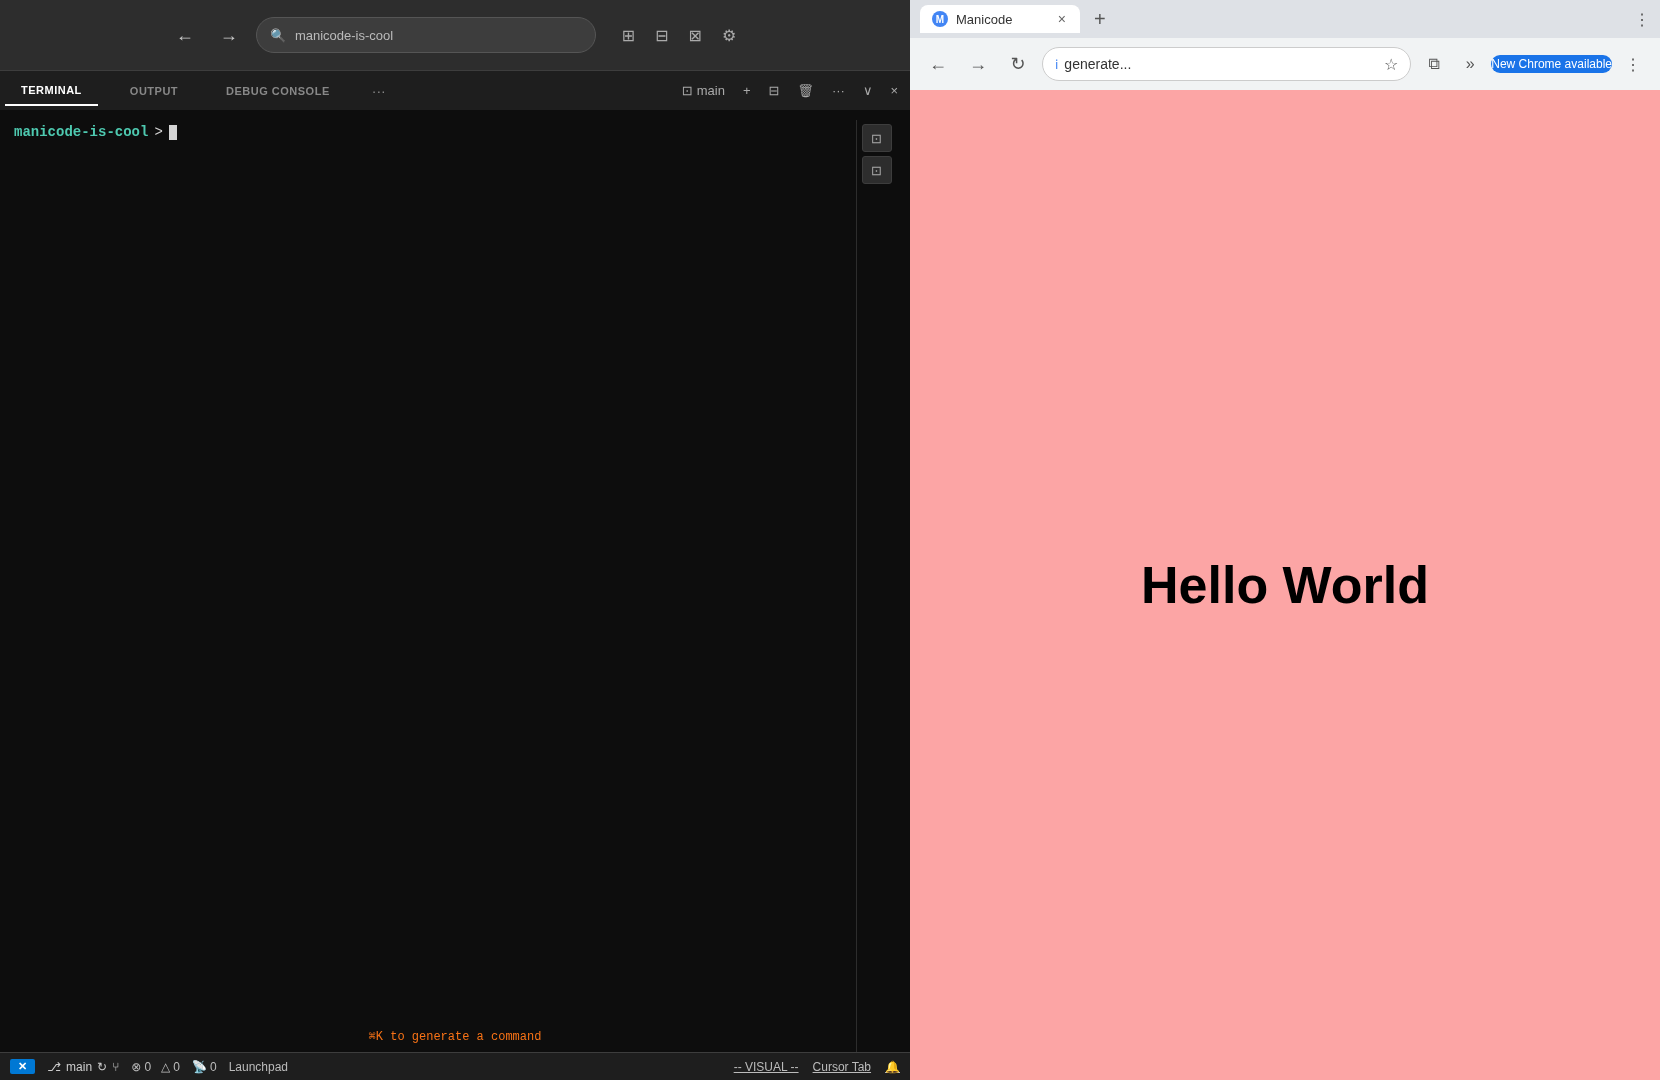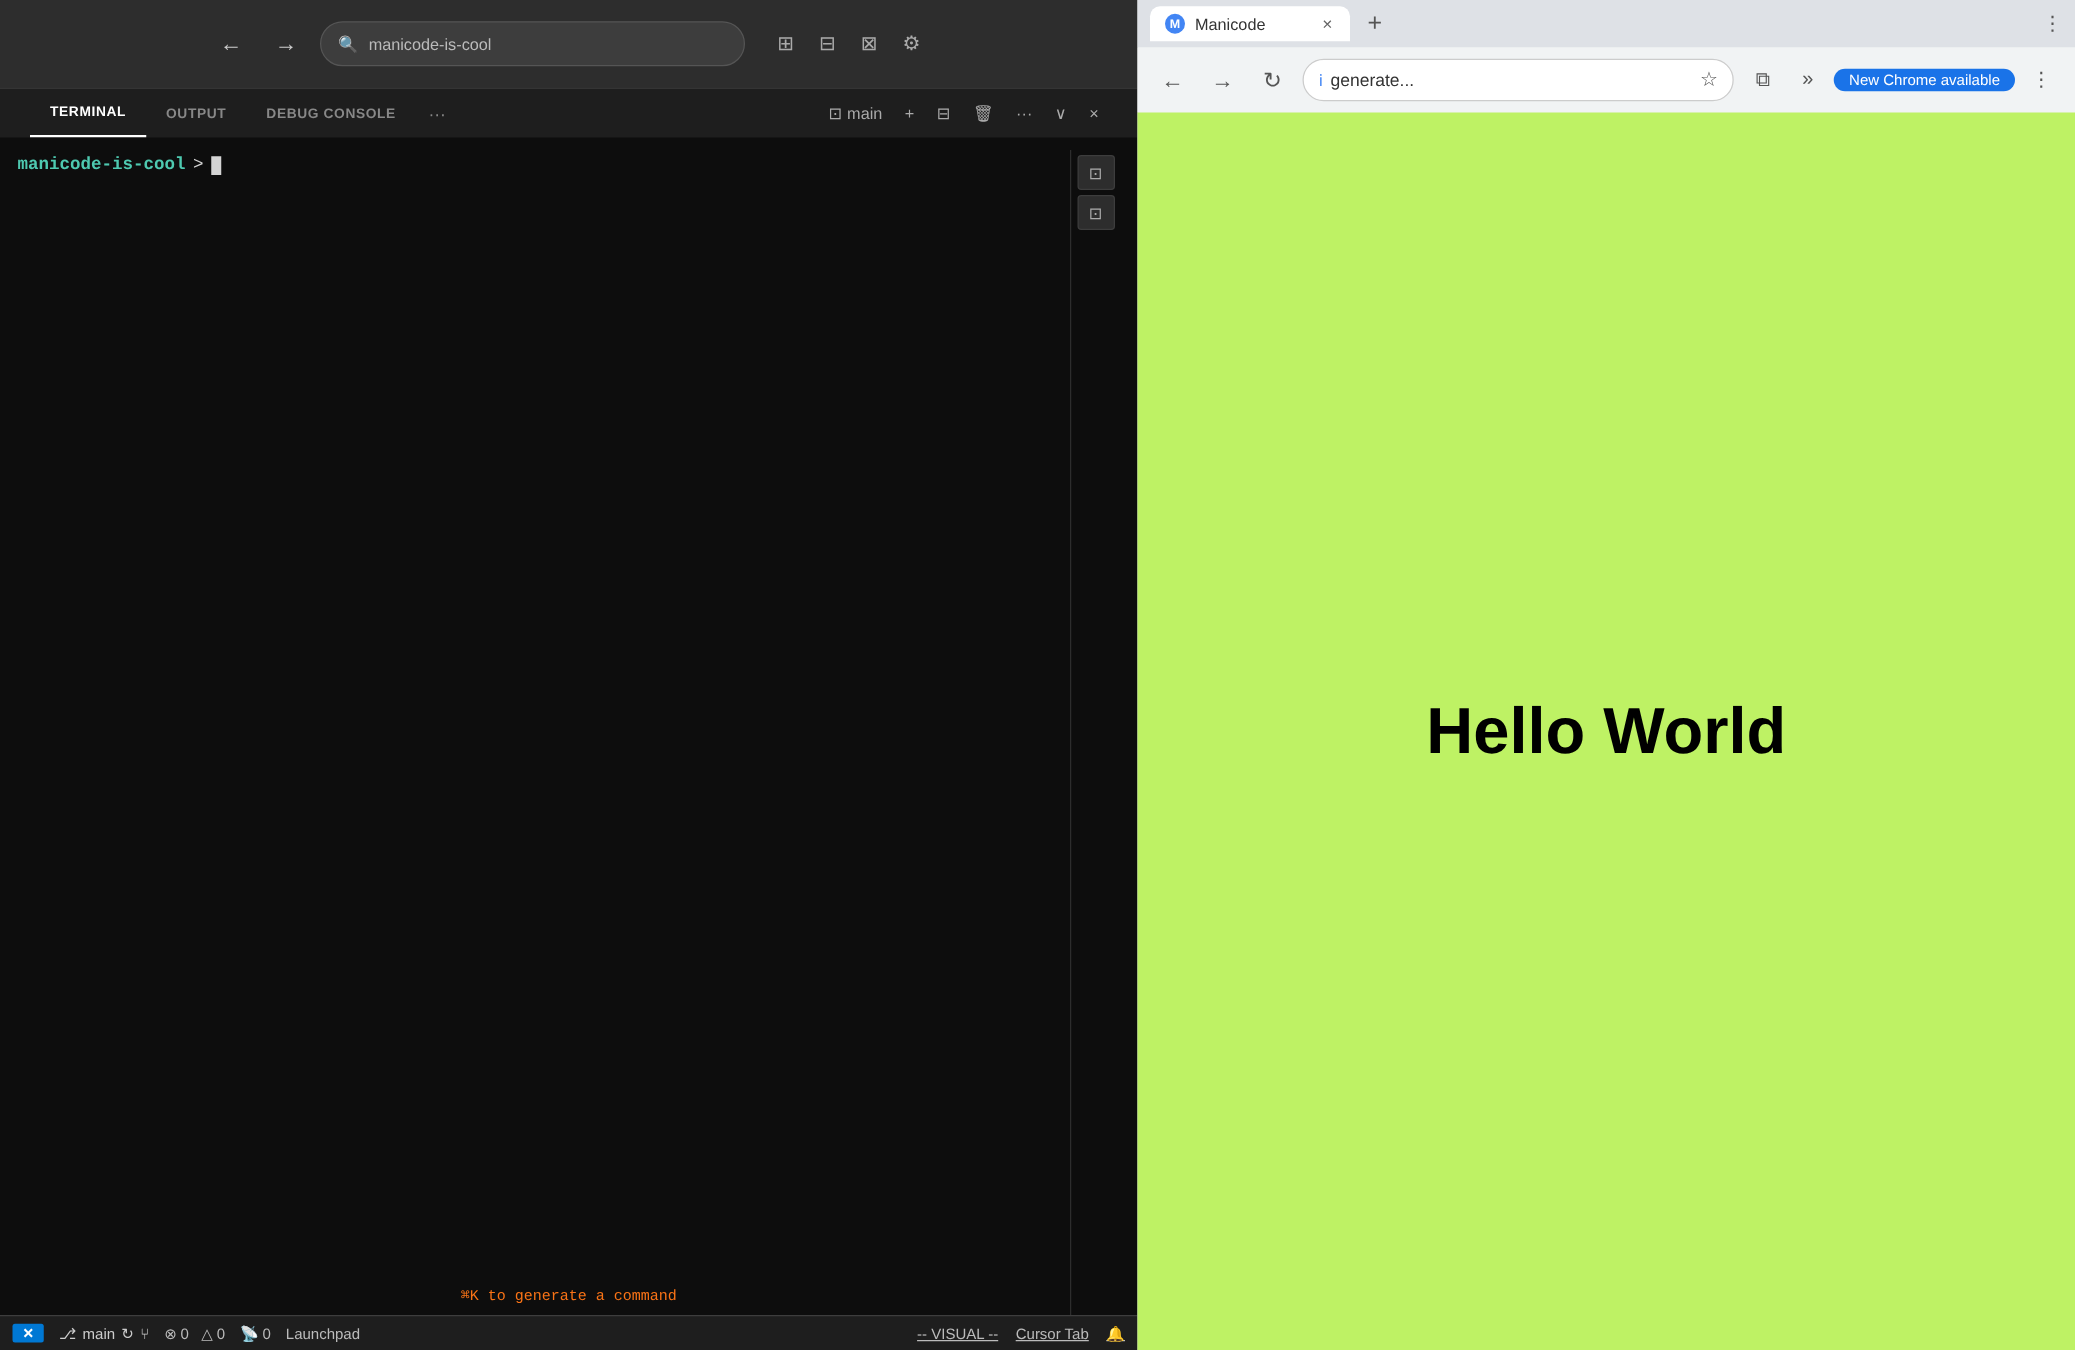--- a/index.html
+++ b/index.html
@@ -65,23 +65,24 @@
       cursor: pointer;
       padding: 4px 6px;
       border-radius: 4px;
     }
 
     
     .panel-tabs {
       height: 40px;
       background: #1e1e1e;
       display: flex;
-      padding: 0 24px;
+      align-items: center;
+      padding: 0 5px;
       border-top: 1px solid #3d3d3d;
-      gap: 0;
+      gap: 16px;
     }
 
     .panel-tab {
       padding: 8px 16px;
       font-size: 11px;
       font-weight: 700;
       letter-spacing: 0.5px;
       cursor: pointer;
       color: #888;
       border: none;
@@ -395,31 +396,31 @@
       height: 30px;
       border-radius: 50%;
       display: flex;
       align-items: center;
       justify-content: center;
     }
 
     .new-chrome-banner {
       background: #1a73e8;
       color: white;
-      padding: 2px 12px;
+      padding: 2px 0;
       border-radius: 12px;
       font-size: 12px;
       font-weight: 500;
       cursor: pointer;
       white-space: nowrap;
     }
 
     .chrome-content {
       flex: 1;
-      background: #bef264;
+      background: #fca5a5;
       display: flex;
       align-items: center;
       justify-content: center;
     }
 
     .hello-world {
       font-size: 52px;
       font-weight: 800;
       color: #000;
       font-family: Arial, sans-serif;

